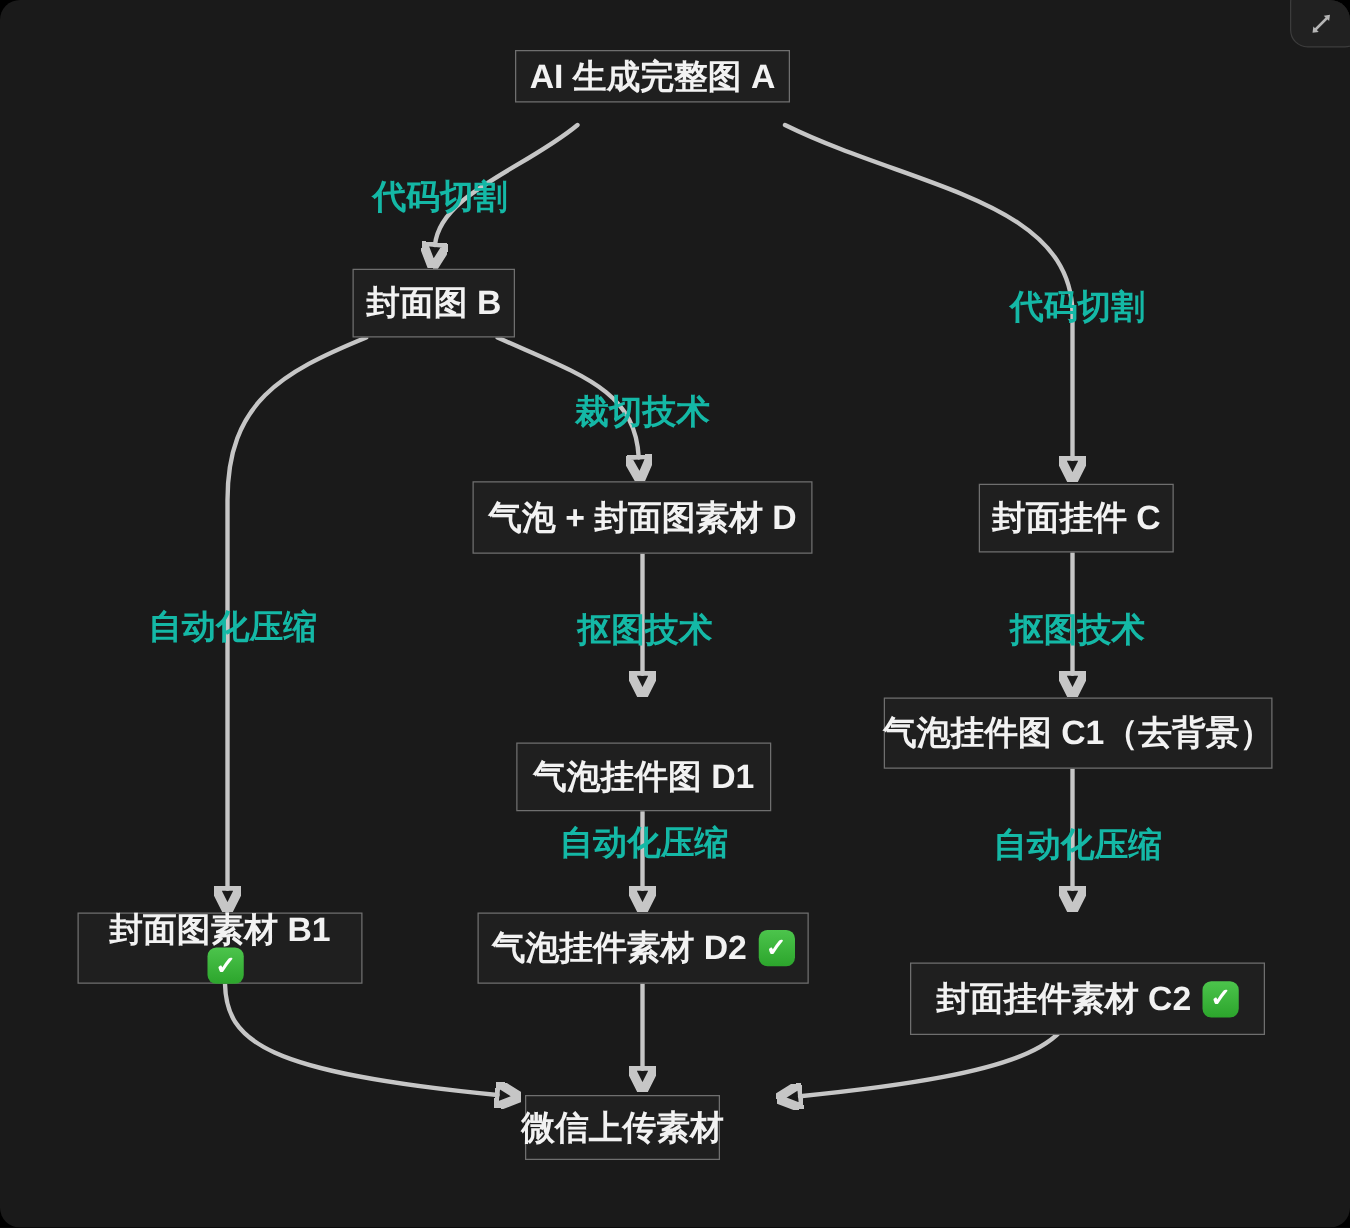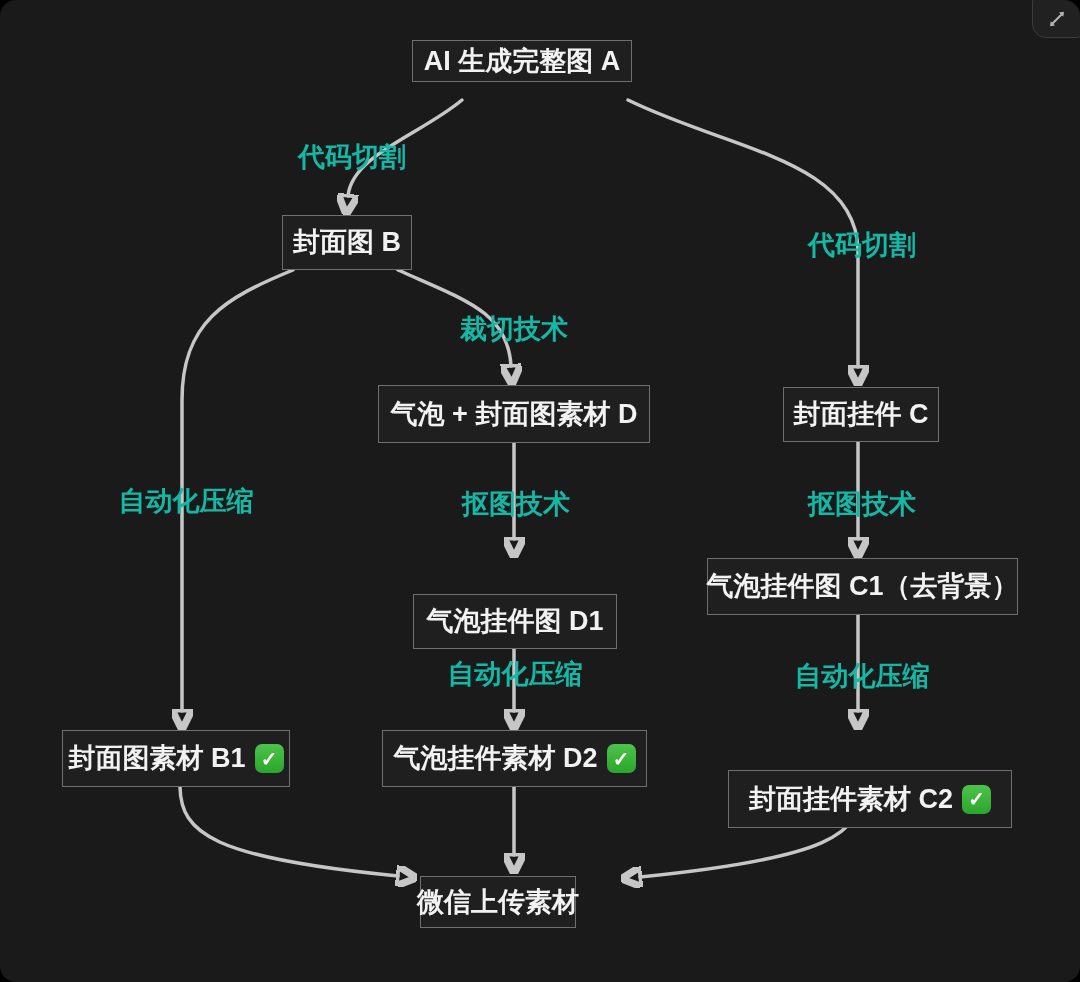--- a/index.html
+++ b/index.html
@@ -17,21 +17,21 @@
   
   .node{position:absolute;z-index:3;box-sizing:border-box;display:flex;align-items:center;justify-content:center;
         background:#1f1f1f;border:1.5px solid #6f6f6f;color:#f2f2f2;font-size:27px;font-weight:600;
         white-space:nowrap;line-height:1.05;}
   .n-a     {left:412px;top:40px; width:220px;height:42px;}
   .n-b     {left:282px;top:215px;width:130px;height:55px;}
   .n-d     {left:378px;top:385px;width:272px;height:58px;}
   .n-c     {left:783px;top:387px;width:156px;height:55px;}
   .n-d1    {left:413px;top:558px;width:204px;height:55px;margin-top:36px;}
   .n-c1    {left:707px;top:558px;width:311px;height:57px;}
-  .n-b1    {left:62px; top:730px;width:228px;height:57px;}
+  .n-b1    {left:62px; top:730px;width:228px;height:57px;flex-direction:column;}
   .n-d2    {left:382px;top:730px;width:265px;height:57px;text-align:right;}
   .n-c2    {left:728px;top:730px;width:284px;height:58px;margin-top:40px;}
   .n-upload{left:420px;top:876px;width:156px;height:52px;}
 
   
   .check{display:inline-flex;align-items:center;justify-content:center;width:29px;height:29px;margin-left:9px;
          border-radius:7px;background:linear-gradient(180deg,#4cc44c 0%,#2ca52c 100%);flex:0 0 auto;}
   .check-glyph{color:#fff;font-size:20px;font-weight:bold;line-height:1;}
 
   

